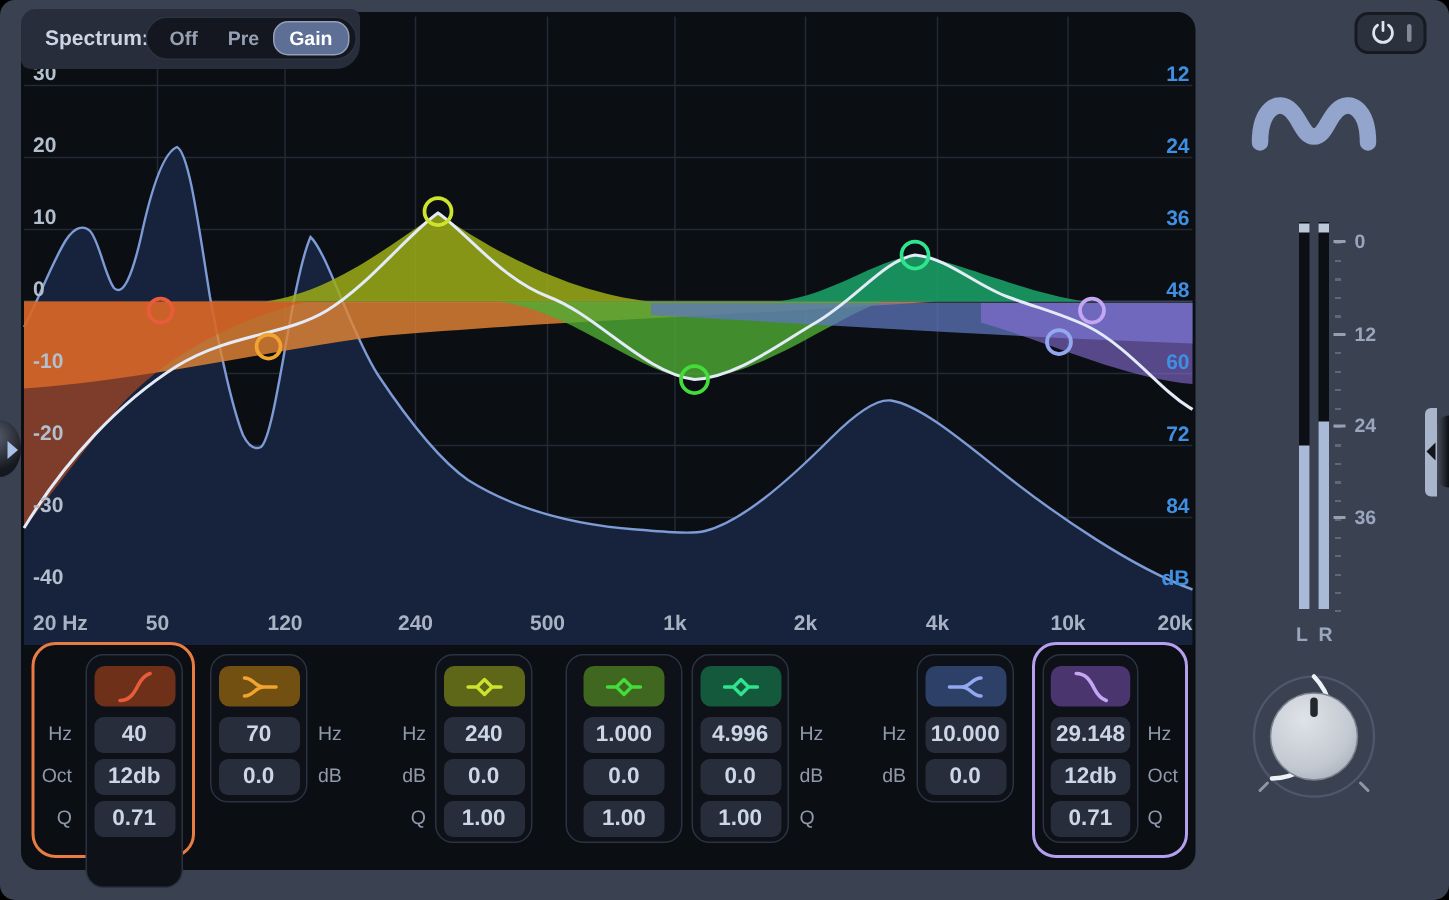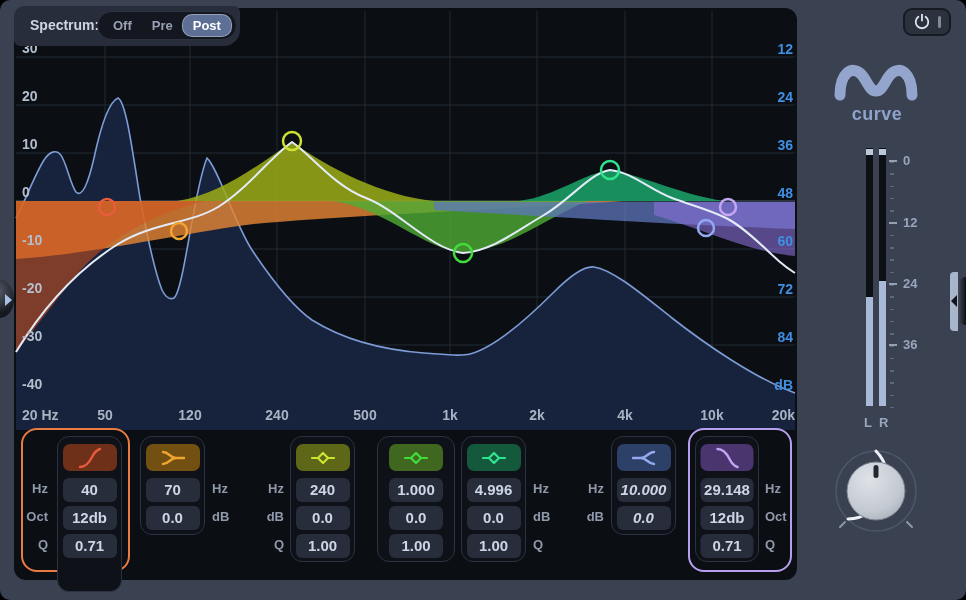--- a/index.html
+++ b/index.html
@@ -15,21 +15,21 @@
   .power-btn{position:absolute;left:903px;top:8px;width:48px;height:28px;background:#2b323e;border:2px solid #161a21;border-radius:9px;box-sizing:border-box;display:flex;align-items:center;justify-content:center;gap:8px;}
   .power-bar{width:3px;height:12px;border-radius:2px;background:#828a98;}
   
   .sel-outline{position:absolute;border:2px solid;border-radius:16px;box-sizing:border-box;}
   .sel1{left:21px;top:428px;width:109px;height:144px;border-color:#e87c42;}
   .sel7{left:688px;top:428px;width:104px;height:144px;border-color:#b79ff0;}
   .band-panel{position:absolute;top:436px;border:1px solid #2b3342;border-radius:12px;background:#0e1118;box-sizing:border-box;}
   .iconbtn{position:absolute;left:50%;transform:translateX(-50%);top:7px;width:54px;height:27px;border-radius:7px;display:flex;align-items:center;justify-content:center;}
   .field{position:absolute;left:50%;transform:translateX(-50%);width:54px;height:24px;border-radius:6px;background:#272d3a;color:#ccd6e6;font-size:15px;font-weight:700;text-align:center;line-height:24px;}
   .f1{top:41px}.f2{top:69px}.f3{top:97px}
-  .lcol{position:absolute;top:477px;font-size:13px;font-weight:700;color:#8f99ab;}
+  .lcol{position:absolute;top:477px;font-size:13px;font-weight:400;color:#8f99ab;}
   .lcol div{height:24px;line-height:24px;margin-bottom:4px;}
   .lright{text-align:right;}
   
   .brand-text{position:absolute;left:797px;top:104px;width:160px;text-align:center;font-size:18px;font-weight:700;letter-spacing:.5px;color:#8fa2cb;}
   .meter-track{position:absolute;top:148px;width:7px;height:258px;background:#0c0f14;}
   .mL{left:866px}.mR{left:879px}
   .meter-cap{position:absolute;top:1px;left:0;width:7px;height:6px;background:#bcc7d8;}
   .meter-fill{position:absolute;left:0;bottom:0;width:7px;background:#a9bad8;}
   .tick-minor{position:absolute;left:890px;top:161px;width:4px;height:247px;background:repeating-linear-gradient(to bottom,#5e6878 0 1.5px,transparent 1.5px 12.3px);}
   .tick-major{position:absolute;left:889px;width:8px;height:2px;background:#95a0b2;}
@@ -127,21 +127,21 @@
       <text x="698" y="412" text-anchor="middle">10k</text>
       <text x="781" y="412" text-anchor="end">20k</text>
     </g>
   </svg>
 
   <div class="tab"></div>
   <div class="spectrum-label">Spectrum:</div>
   <div class="toggle">
     <span class="opt">Off</span>
     <span class="opt">Pre</span>
-    <span class="opt on">Post</span>
+    <span class="opt on">Gain</span>
   </div>
 
   <div class="power-btn">
     <svg width="16" height="16" viewBox="-8 -8 16 16">
       <path d="M-3.6,-5.2 A6.3,6.3 0 1 0 3.6,-5.2" fill="none" stroke="#dfe5ee" stroke-width="1.8" stroke-linecap="round"></path>
       <line x1="0" y1="-7.5" x2="0" y2="-1.5" stroke="#dfe5ee" stroke-width="1.8" stroke-linecap="round"></line>
     </svg>
     <div class="power-bar"></div>
   </div>
 
@@ -224,21 +224,21 @@
     <div class="iconbtn" style="background:#14593c;">
       <svg width="30" height="22" viewBox="-13 -11 26 22">
         <path d="M-11,0 H-5 M5,0 H11 M0,-5 L5,0 L0,5 L-5,0 Z" fill="none" stroke="#2ee58e" stroke-width="2.2" stroke-linejoin="round" stroke-linecap="round"></path>
         </svg>
     </div>
     <div class="field f1">4.996</div>
     <div class="field f2">0.0</div>
     <div class="field f3">1.00</div>
   </div>
 
-  <div class="band-panel" style="left:611px;width:65px;height:99px;font-style:italic;">
+  <div class="band-panel" style="left:611px;width:65px;height:99px;">
     <div class="iconbtn" style="background:#2d4067;">
       <svg width="30" height="22" viewBox="-13 -11 26 22">
         <path d="M10,-6 C4,-6 3,0 -3,0 M10,6 C4,6 3,0 -3,0 M-3,0 H-11" fill="none" stroke="#92a9f0" stroke-width="2.4" stroke-linecap="round"></path>
         </svg>
     </div>
     <div class="field f1">10.000</div>
     <div class="field f2">0.0</div>
   </div>
 
   <div class="band-panel" style="left:695px;width:64px;height:126px;">
@@ -248,21 +248,20 @@
         </svg>
     </div>
     <div class="field f1" style="width:53px;">29.148</div>
     <div class="field f2" style="width:53px;">12db</div>
     <div class="field f3" style="width:53px;">0.71</div>
   </div>
 
   <svg style="position:absolute;left:834px;top:55px;" width="84" height="48" viewBox="0 0 84 48">
     <path d="M6,40 C6,18 18,10 27,19 C33,25 35,36 42,36 C49,36 51,25 57,19 C66,10 78,18 78,40" fill="none" stroke="#93a5cc" stroke-width="11" stroke-linecap="round"></path>
   </svg>
-  <div class="brand-text">curve</div>
 
   <div class="meter-track mL">
     <div class="meter-cap"></div>
     <div class="meter-fill" style="height:109px;"></div>
   </div>
   <div class="meter-track mR">
     <div class="meter-cap"></div>
     <div class="meter-fill" style="height:125px;"></div>
   </div>
   <div class="tick-minor"></div>

